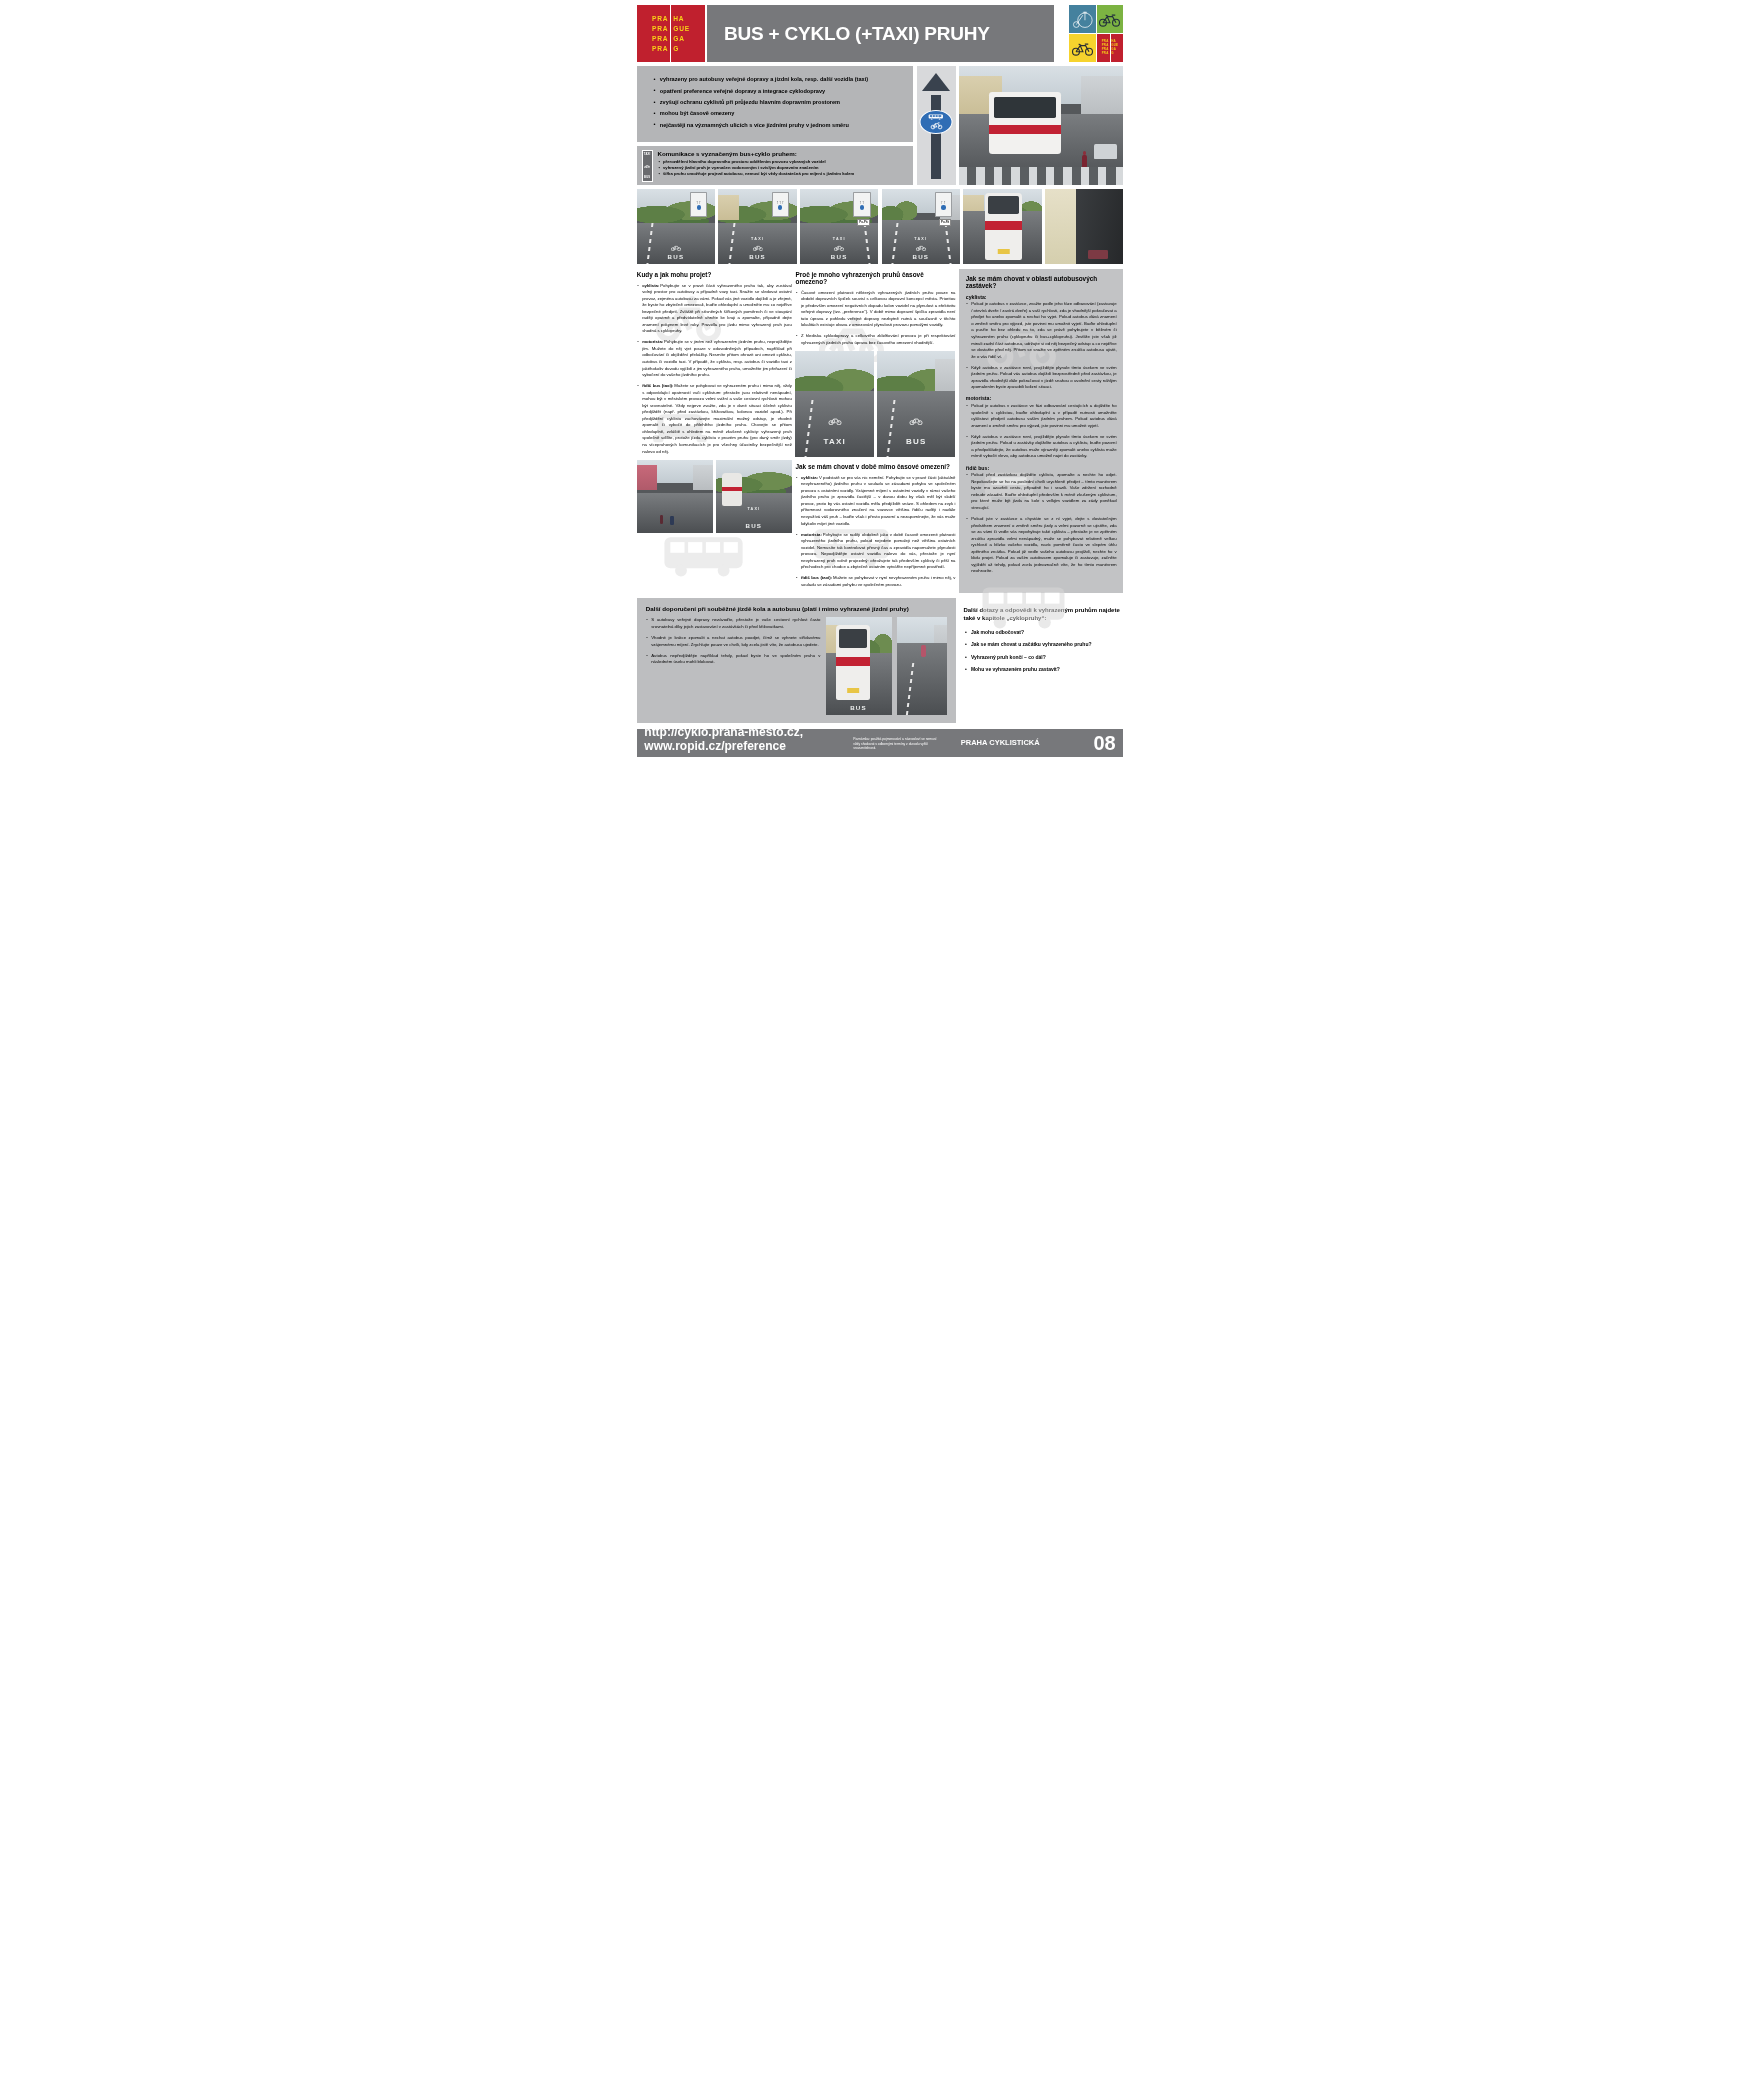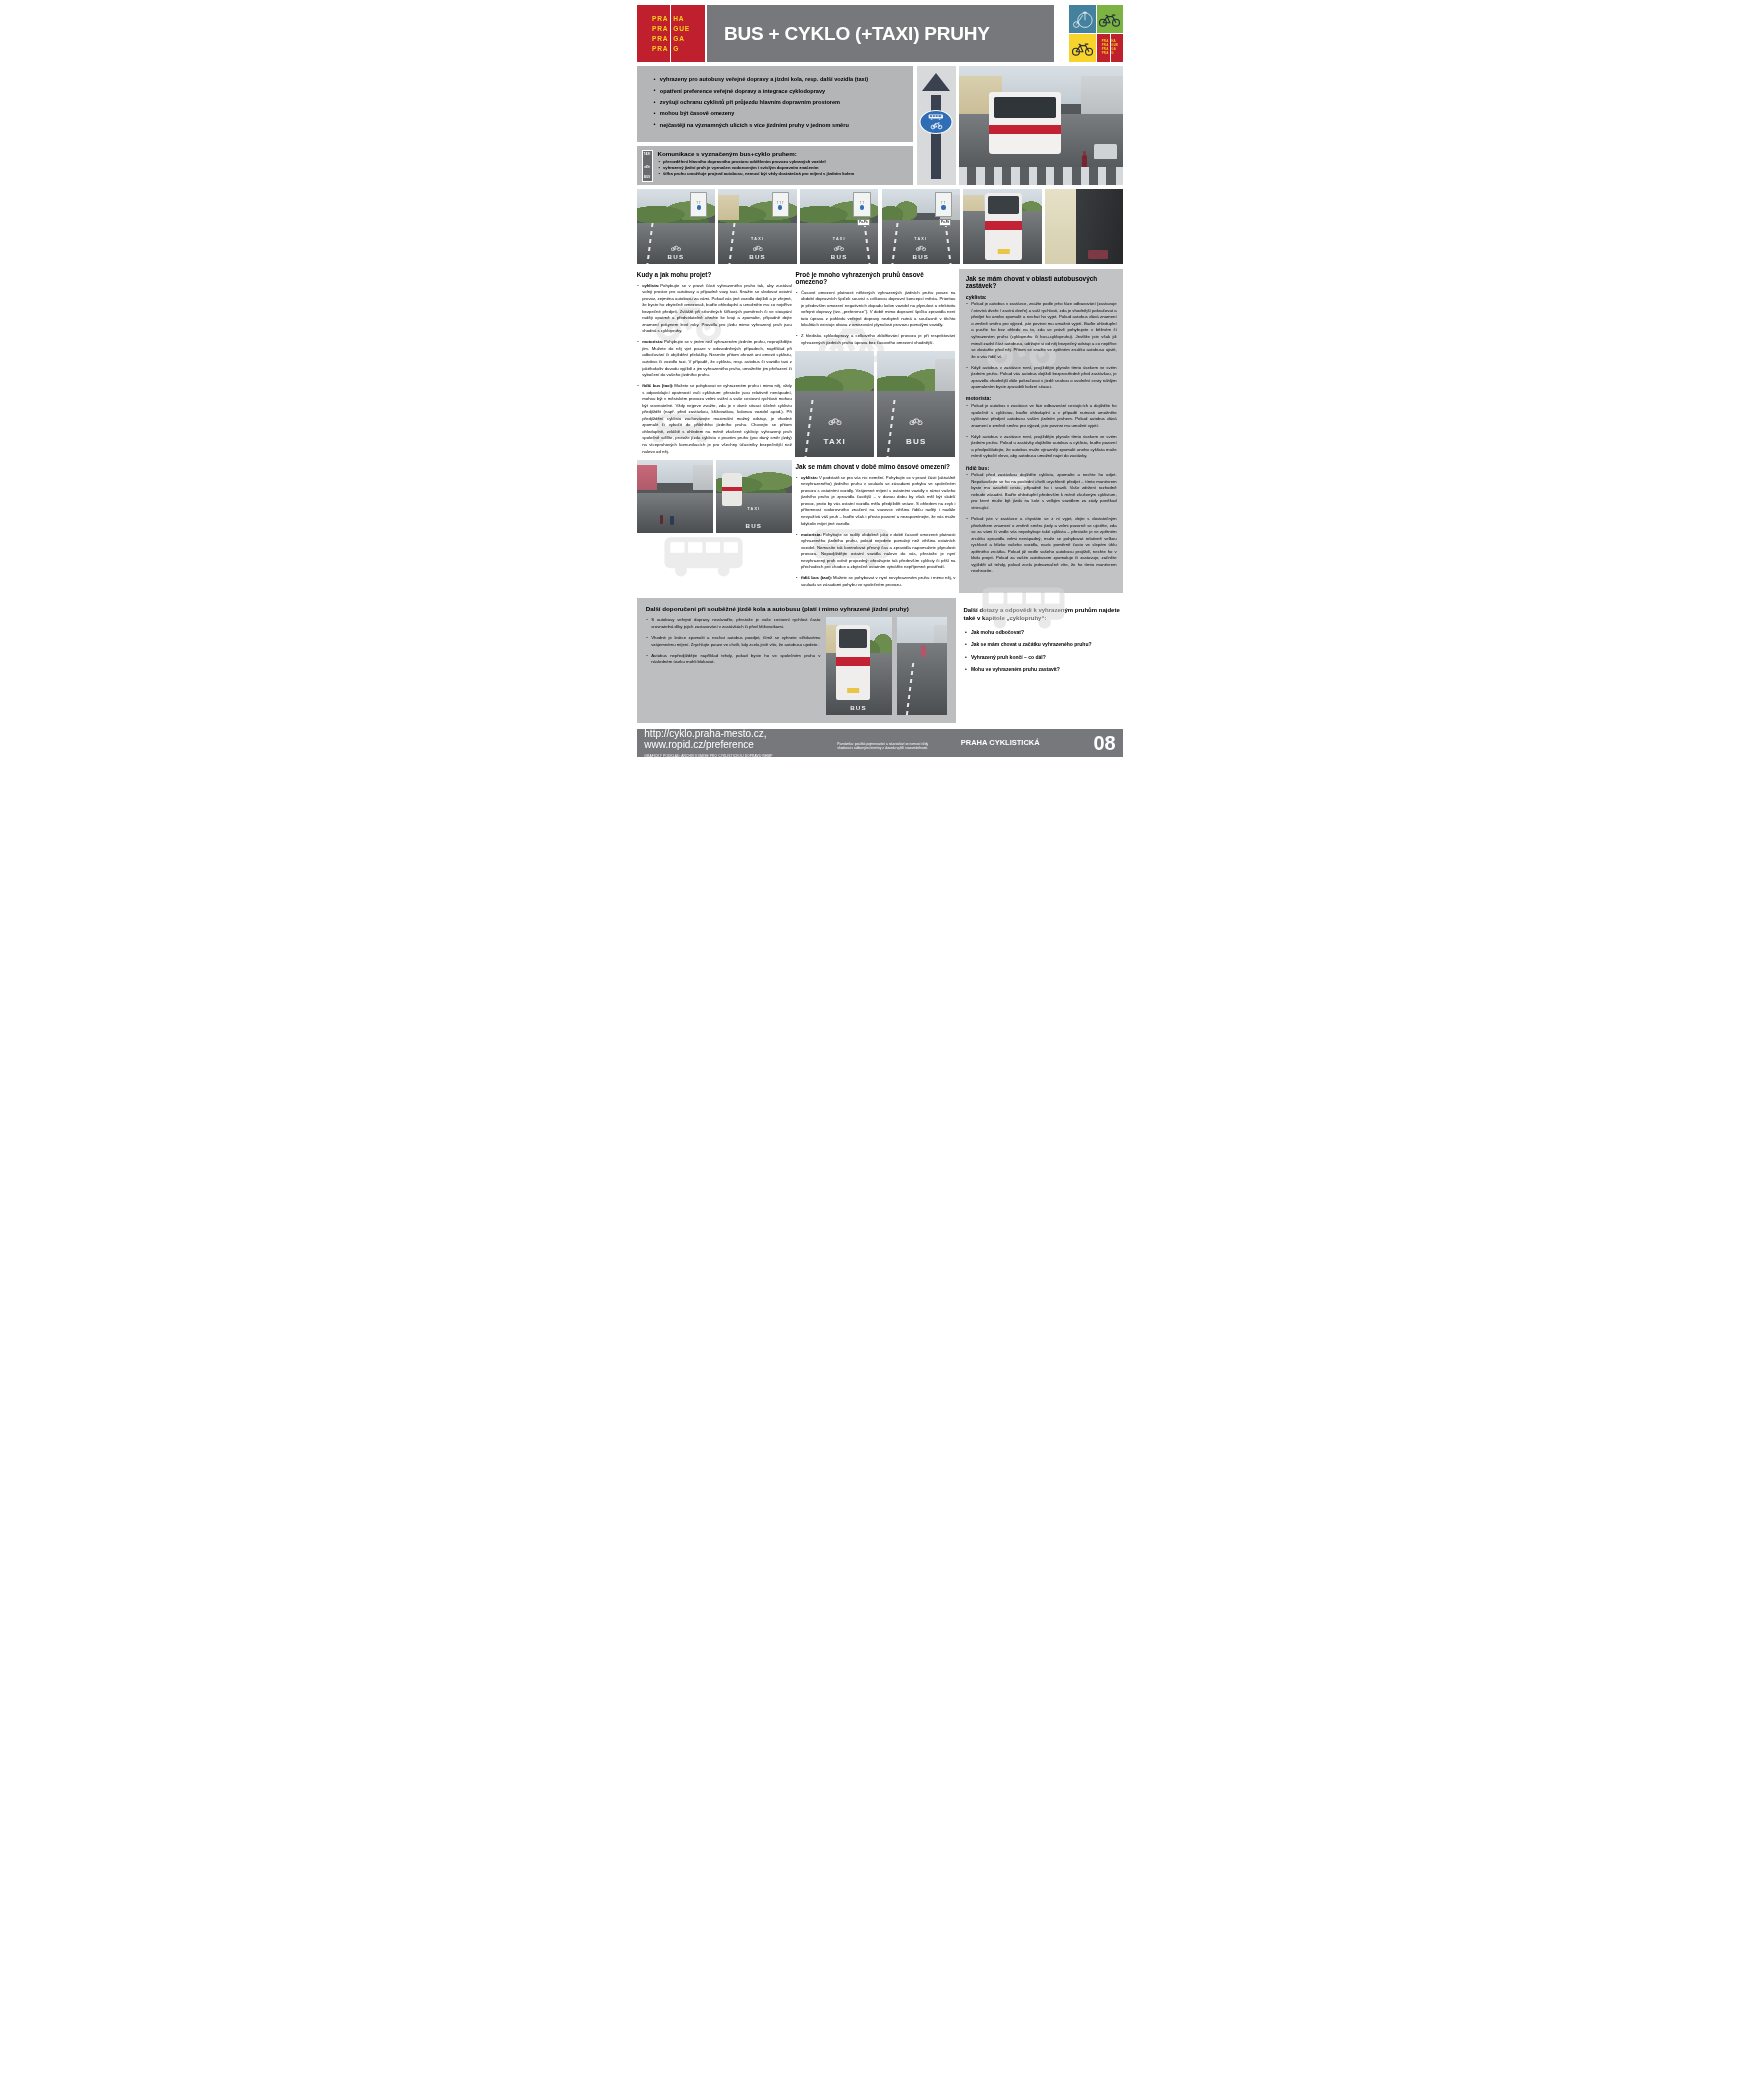--- a/index.html
+++ b/index.html
@@ -101,21 +101,21 @@
   .bl-grid .item { font-size:4.3px; }
   .bl-photo { height:98px; }
   .br-box { padding:7.5px 2.5px 0 4.2px; }
   .br-box h2 { font-size:6px; line-height:1.35; margin-bottom:7.5px; }
   .q-li { font-weight:bold; font-size:5px; margin-bottom:6.2px; padding-left:7.5px; position:relative; }
   .q-li::before { content:"•"; position:absolute; left:1.7px; }
 
   
   .footer { margin-top:5.8px; background:#77787b; color:#fff; height:28px; display:flex; align-items:center; padding:2.5px 7.5px; gap:5.8px; }
   .f-left { flex:1 1 auto; }
-  .f-url { font-size:10px; font-weight:normal; margin-bottom:4px; }
+  .f-url { font-size:12px; font-weight:bold; margin-bottom:4px; }
   .f-credit { font-size:3.3px; letter-spacing:0.1px; }
   .f-note { width:125px; font-size:3.3px; line-height:1.3; align-self:flex-end; padding-bottom:4.2px; }
   .f-brand { font-size:7.5px; font-weight:bold; white-space:nowrap; align-self:center;padding-left:18px; }
   .f-num { font-size:20px; font-weight:bold; line-height:1;padding-left:48px; }
 </style>
 </head>
 <body>
 
 <div class="page">
 

